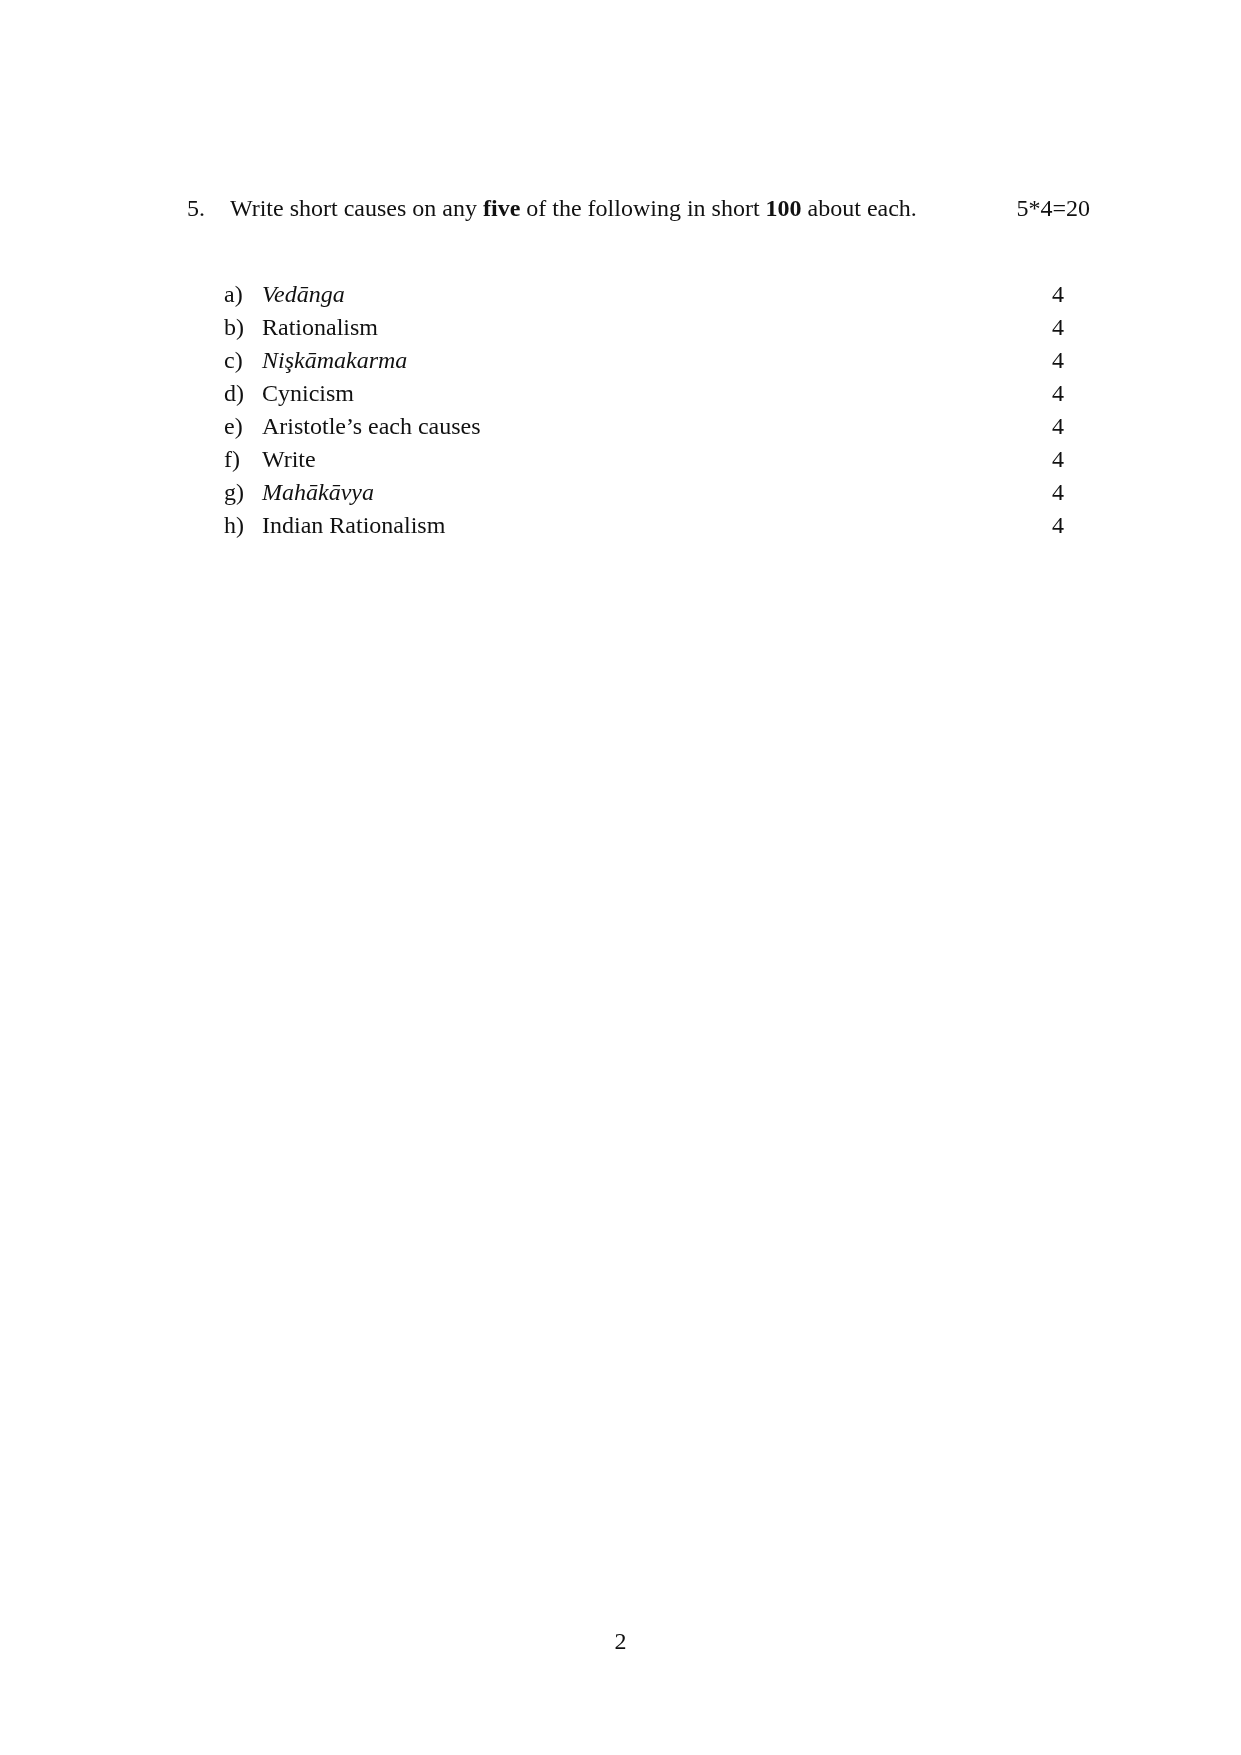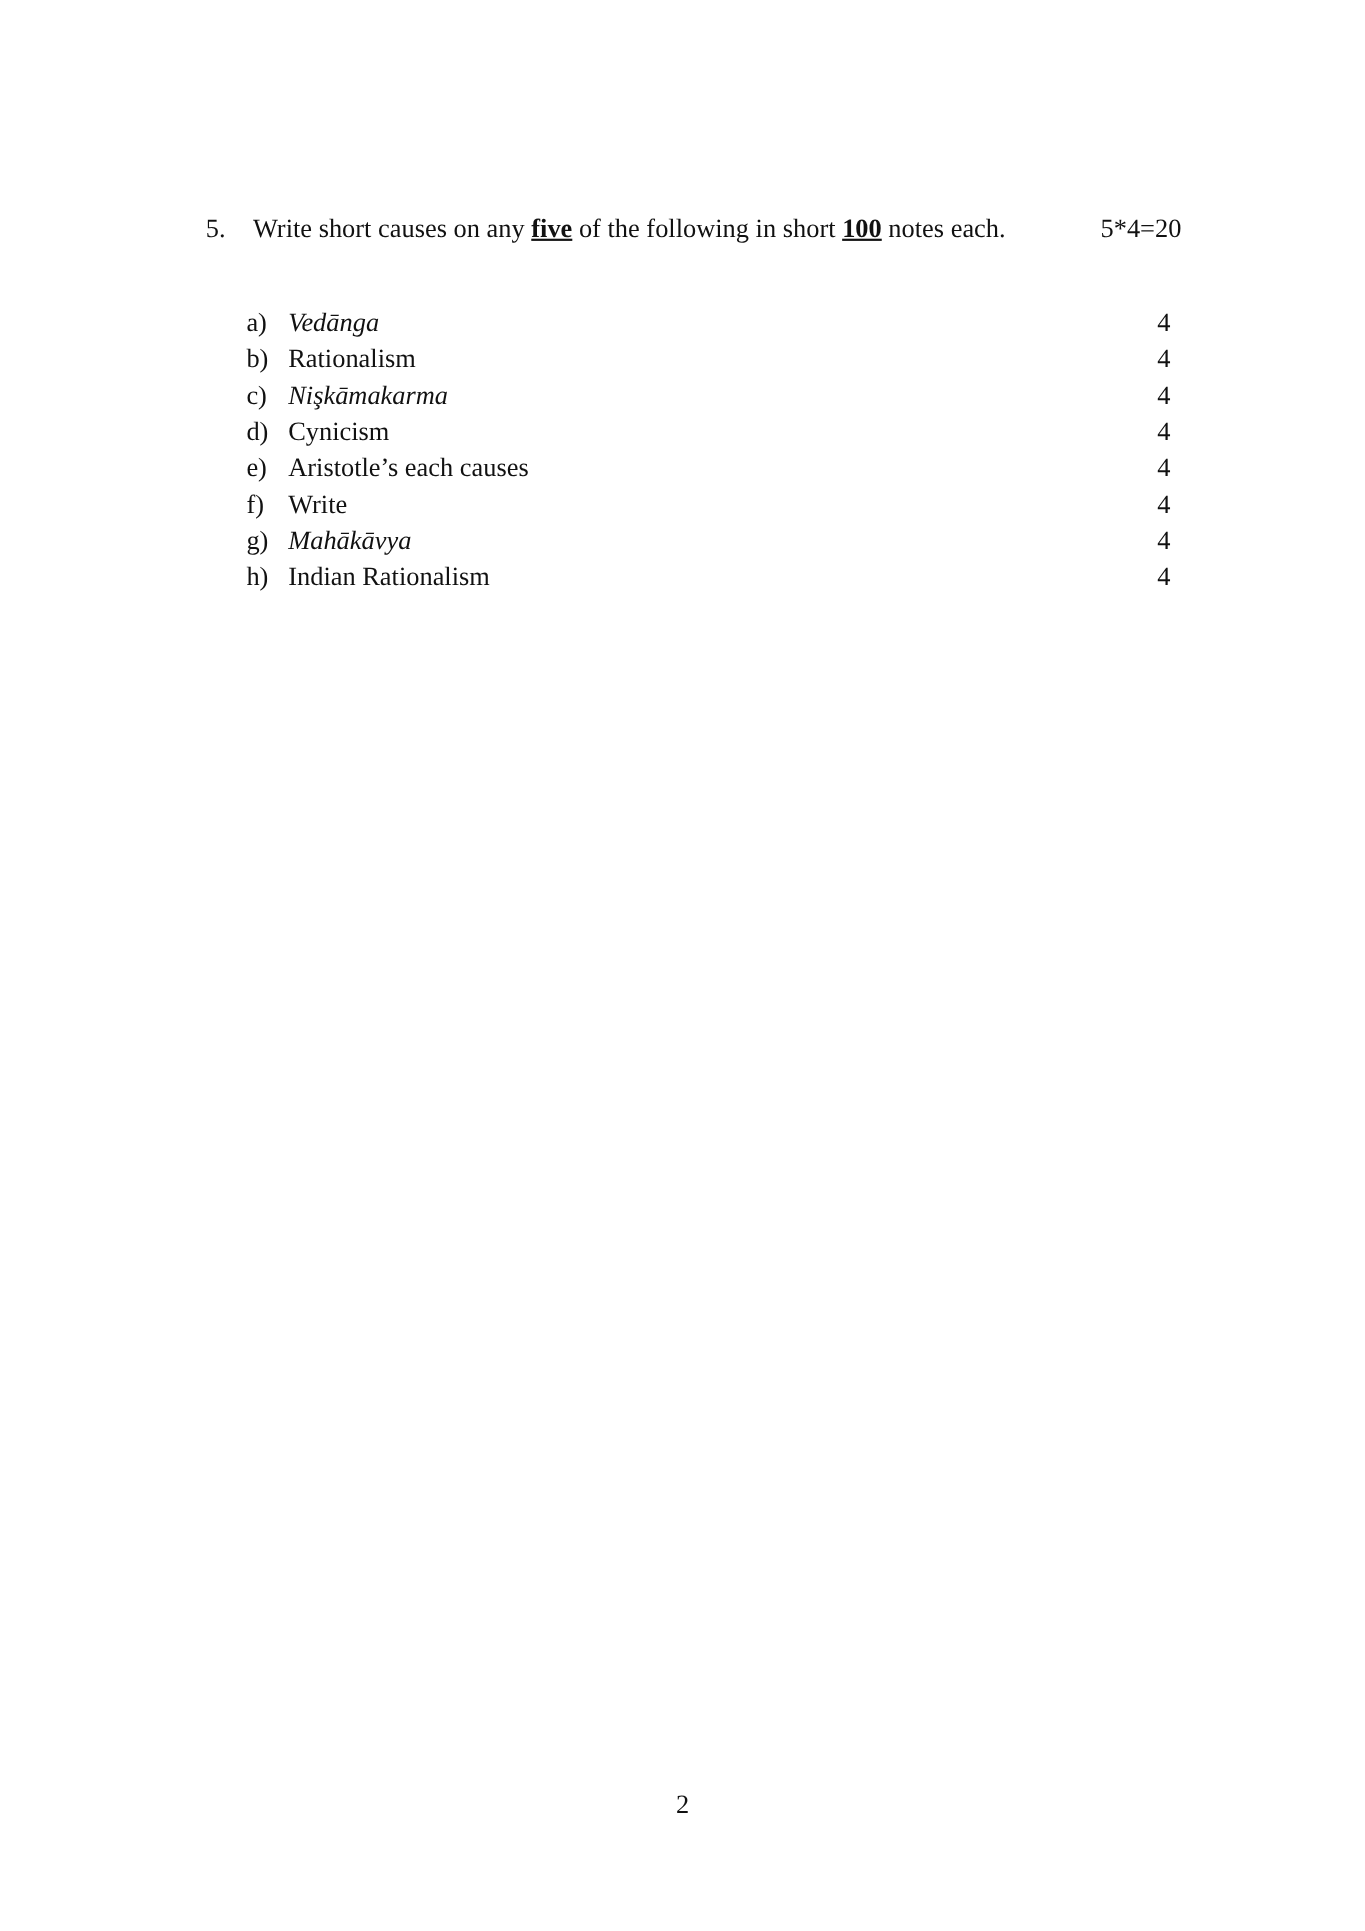--- a/index.html
+++ b/index.html
@@ -2,37 +2,37 @@
 <html><head>
 <meta charset="utf-8">
 <style>
   html, body { margin: 0; padding: 0; background: #ffffff; }
   body { width: 1241px; height: 1755px; position: relative; overflow: hidden;
          font-family: "Liberation Serif", "DejaVu Serif", serif; color: #111; }
   .q-line { position: absolute; left: 187px; top: 192px; width: 903px; height: 32px;
             font-size: 24px; line-height: 32px; }
   .q-num { position: absolute; left: 0; top: 0; }
   .q-text { position: absolute; left: 43px; top: 0; white-space: nowrap; }
-  .q-marks { position: absolute; right: 16px; top: 0; }
+  .q-marks { position: absolute; right: 0; top: 0; }
   .items { position: absolute; left: 224px; top: 278px; width: 840px; }
   .item { position: relative; height: 33px; font-size: 24px; line-height: 33px; }
   .item-label { position: absolute; left: 0; top: 0; }
   .item-text { position: absolute; left: 38px; top: 0; white-space: nowrap; }
   .item-text.it { font-style: italic; }
   .item-marks { position: absolute; right: 0; top: 0; }
   .page-num { position: absolute; left: 0; width: 1241px; top: 1625px; text-align: center;
               font-size: 24px; line-height: 32px; }
-  b { font-weight: bold; text-decoration: underline; }
+  b { font-weight: bold; }
 </style>
 </head>
 <body>
 
 <div class="q-line">
   <span class="q-num">5.</span>
-  <span class="q-text"><span>Write short causes on any </span><b>five</b><span> of the following in short </span><b>100</b><span> notes each.</span></span>
+  <span class="q-text"><span>Write short causes on any </span><b>five</b><span> of the following in short </span><b>100</b><span> about each.</span></span>
   <span class="q-marks">5*4=20</span>
 </div>
 
 <div class="items">
   <div class="item">
     <span class="item-label">a)</span>
     <span class="item-text it">Vedānga</span>
     <span class="item-marks">4</span>
   </div>
   <div class="item">

